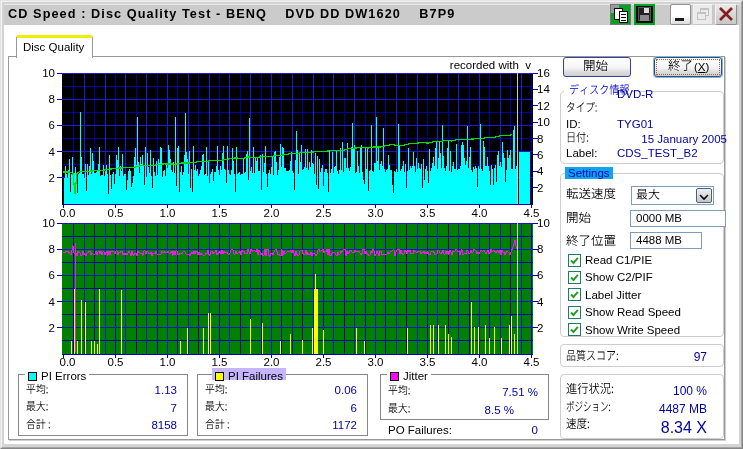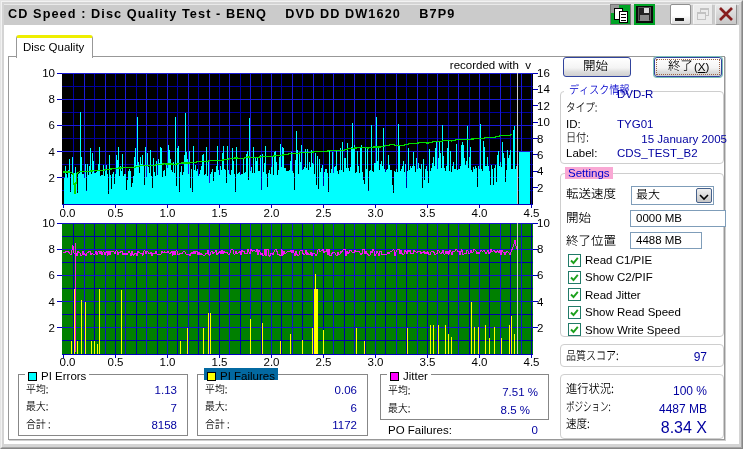--- a/index.html
+++ b/index.html
@@ -162,21 +162,21 @@
       <text x="375.5" y="366" text-anchor="middle">3.0</text>
       <text x="427.5" y="366" text-anchor="middle">3.5</text>
       <text x="479.5" y="366" text-anchor="middle">4.0</text>
       <text x="531.5" y="366" text-anchor="middle">4.5</text>
     </g>
   </svg>
 <div class="gbox" style="left:18px;top:374px;width:170px;height:62px"></div>
 <div class="gbox" style="left:197px;top:374px;width:171px;height:62px"></div>
 <div class="gbox" style="left:380px;top:374px;width:169px;height:46px"></div>
 <div class="abs" style="left:25px;top:368px;background:#fff;padding:0 3px;height:12px"><span style="display:inline-block;width:9px;height:9px;background:#00ffff;border:1px solid #000;margin-right:4px;vertical-align:1px"></span><span style="font-size:11.5px;position:relative;top:-2px">PI Errors</span></div>
-<div class="abs" style="left:204px;top:368px;background:#0369a1;padding:0 3px;height:12px"><span style="display:inline-block;width:9px;height:9px;background:#ffff00;border:1px solid #000;margin-right:4px;vertical-align:1px"></span><span style="font-size:11.5px;position:relative;top:-2px">PI Failures</span></div>
+<div class="abs" style="left:212px;top:368px;background:#c4b5fd;padding:0 3px;height:12px"><span style="display:inline-block;width:9px;height:9px;background:#ffff00;border:1px solid #000;margin-right:4px;vertical-align:1px"></span><span style="font-size:11.5px;position:relative;top:-2px">PI Failures</span></div>
 <div class="abs" style="left:387px;top:368px;background:#fff;padding:0 3px;height:12px"><span style="display:inline-block;width:9px;height:9px;background:#ff00ff;border:1px solid #000;margin-right:4px;vertical-align:1px"></span><span style="font-size:11.5px;position:relative;top:-2px">Jitter</span></div>
 <svg style="position:absolute;left:26px;top:383.5px;" width="22" height="13" viewBox="0 0 22 13">
     <g transform="scale(0.86,1)">
       <path d="M1.2 0.4H10.2V1.1H1.2ZM0.6 5.3H10.9V5.9H0.6ZM2.1 1.9 2.7 1.7Q2.9 2.1 3.2 2.6Q3.4 3.1 3.6 3.6Q3.7 4.0 3.8 4.4L3.2 4.6Q3.1 4.2 2.9 3.8Q2.7 3.3 2.5 2.8Q2.3 2.3 2.1 1.9ZM8.8 1.6 9.5 1.8Q9.3 2.3 9.0 2.8Q8.8 3.3 8.5 3.8Q8.3 4.3 8.0 4.7L7.4 4.4Q7.7 4.1 7.9 3.6Q8.2 3.1 8.4 2.6Q8.6 2.0 8.8 1.6ZM5.4 0.6H6.1V10.1H5.4Z M16.5 3.8H20.2V4.5H16.5ZM16.0 7.6Q16.6 7.4 17.3 7.2Q18.0 6.9 18.7 6.6Q19.5 6.3 20.3 6.0L20.4 6.6Q19.4 7.0 18.3 7.5Q17.2 7.9 16.3 8.2ZM17.0 1.5H21.8V2.2H17.0ZM21.6 1.5H22.3Q22.3 1.5 22.3 1.6Q22.3 1.7 22.3 1.8Q22.3 1.8 22.3 1.9Q22.2 3.9 22.2 5.3Q22.1 6.7 22.0 7.6Q21.9 8.5 21.8 9.0Q21.7 9.5 21.5 9.7Q21.3 9.9 21.1 10.0Q20.9 10.1 20.6 10.1Q20.3 10.1 19.8 10.1Q19.3 10.1 18.8 10.1Q18.8 9.9 18.7 9.7Q18.6 9.5 18.6 9.4Q19.2 9.4 19.7 9.4Q20.2 9.4 20.4 9.4Q20.5 9.4 20.7 9.4Q20.8 9.4 20.9 9.3Q21.0 9.1 21.1 8.6Q21.2 8.2 21.3 7.3Q21.4 6.4 21.5 5.0Q21.6 3.6 21.6 1.7ZM17.4 -0.4 18.1 -0.3Q17.8 0.6 17.5 1.4Q17.1 2.3 16.7 3.0Q16.3 3.7 15.8 4.2Q15.8 4.2 15.7 4.1Q15.6 4.0 15.5 3.9Q15.3 3.9 15.2 3.8Q16.0 3.0 16.5 1.9Q17.1 0.8 17.4 -0.4ZM12.1 2.3H15.8V2.9H12.1ZM13.6 -0.4H14.3V7.1H13.6ZM11.9 7.5Q12.4 7.3 13.1 7.0Q13.7 6.8 14.4 6.5Q15.1 6.2 15.9 5.9L16.0 6.6Q15.0 7.0 14.0 7.4Q13.0 7.8 12.2 8.1Z M24.5 4.6Q24.2 4.6 24.0 4.4Q23.8 4.2 23.8 3.9Q23.8 3.6 24.0 3.4Q24.2 3.2 24.5 3.2Q24.8 3.2 25.0 3.4Q25.2 3.6 25.2 3.9Q25.2 4.2 25.0 4.4Q24.8 4.6 24.5 4.6ZM24.5 9.4Q24.2 9.4 24.0 9.2Q23.8 9.0 23.8 8.7Q23.8 8.3 24.0 8.1Q24.2 7.9 24.5 7.9Q24.8 7.9 25.0 8.1Q25.2 8.3 25.2 8.7Q25.2 9.0 25.0 9.2Q24.8 9.4 24.5 9.4Z" fill="#000"></path>
     </g>
   </svg>
 <div class="val" style="left:100px;top:384.0px;width:77px">1.13</div>
 <svg style="position:absolute;left:26px;top:401px;" width="22" height="13" viewBox="0 0 22 13">
     <g transform="scale(0.86,1)">
       <path d="M2.7 1.9V2.8H8.8V1.9ZM2.7 0.5V1.4H8.8V0.5ZM2.1 -0.1H9.5V3.3H2.1ZM0.7 4.0H10.8V4.6H0.7ZM5.8 5.4H10.0V6.0H5.8ZM2.1 5.5H5.0V6.1H2.1ZM2.1 7.0H5.0V7.5H2.1ZM6.9 6.0Q7.4 7.3 8.5 8.2Q9.6 9.2 11.1 9.5Q11.0 9.6 10.9 9.7Q10.8 9.8 10.8 9.9Q10.7 10.0 10.6 10.1Q9.1 9.6 8.0 8.6Q6.9 7.6 6.3 6.2ZM9.7 5.4H9.9L10.0 5.4L10.4 5.6Q10.0 6.8 9.3 7.6Q8.6 8.5 7.6 9.1Q6.7 9.7 5.7 10.0Q5.7 9.9 5.5 9.7Q5.4 9.5 5.3 9.5Q6.0 9.3 6.7 8.9Q7.4 8.5 8.0 8.1Q8.6 7.6 9.0 6.9Q9.5 6.3 9.7 5.6ZM0.6 8.8Q1.1 8.7 1.9 8.6Q2.6 8.6 3.4 8.5Q4.2 8.4 5.0 8.3L5.0 8.8Q3.8 9.0 2.7 9.1Q1.6 9.3 0.7 9.4ZM4.6 4.2H5.3V10.1H4.6ZM1.7 4.2H2.4V8.9H1.7Z M12.2 3.0H22.3V3.6H12.2ZM17.7 3.2Q18.1 4.6 18.8 5.9Q19.4 7.1 20.4 8.0Q21.3 8.9 22.5 9.4Q22.4 9.5 22.3 9.6Q22.2 9.7 22.1 9.8Q22.0 10.0 22.0 10.1Q20.7 9.5 19.8 8.5Q18.8 7.5 18.2 6.2Q17.5 4.9 17.1 3.4ZM16.9 -0.4H17.7Q17.6 0.3 17.6 1.2Q17.6 2.1 17.4 3.1Q17.3 4.0 17.0 5.0Q16.7 6.0 16.1 7.0Q15.5 7.9 14.7 8.7Q13.8 9.5 12.5 10.1Q12.5 9.9 12.3 9.8Q12.2 9.6 12.0 9.5Q13.3 9.0 14.1 8.2Q14.9 7.5 15.5 6.6Q16.0 5.7 16.3 4.7Q16.6 3.8 16.7 2.9Q16.9 1.9 16.9 1.1Q16.9 0.2 16.9 -0.4Z M24.5 4.6Q24.2 4.6 24.0 4.4Q23.8 4.2 23.8 3.9Q23.8 3.6 24.0 3.4Q24.2 3.2 24.5 3.2Q24.8 3.2 25.0 3.4Q25.2 3.6 25.2 3.9Q25.2 4.2 25.0 4.4Q24.8 4.6 24.5 4.6ZM24.5 9.4Q24.2 9.4 24.0 9.2Q23.8 9.0 23.8 8.7Q23.8 8.3 24.0 8.1Q24.2 7.9 24.5 7.9Q24.8 7.9 25.0 8.1Q25.2 8.3 25.2 8.7Q25.2 9.0 25.0 9.2Q24.8 9.4 24.5 9.4Z" fill="#000"></path>
@@ -211,21 +211,21 @@
     <g transform="scale(0.86,1)">
       <path d="M1.2 0.4H10.2V1.1H1.2ZM0.6 5.3H10.9V5.9H0.6ZM2.1 1.9 2.7 1.7Q2.9 2.1 3.2 2.6Q3.4 3.1 3.6 3.6Q3.7 4.0 3.8 4.4L3.2 4.6Q3.1 4.2 2.9 3.8Q2.7 3.3 2.5 2.8Q2.3 2.3 2.1 1.9ZM8.8 1.6 9.5 1.8Q9.3 2.3 9.0 2.8Q8.8 3.3 8.5 3.8Q8.3 4.3 8.0 4.7L7.4 4.4Q7.7 4.1 7.9 3.6Q8.2 3.1 8.4 2.6Q8.6 2.0 8.8 1.6ZM5.4 0.6H6.1V10.1H5.4Z M16.5 3.8H20.2V4.5H16.5ZM16.0 7.6Q16.6 7.4 17.3 7.2Q18.0 6.9 18.7 6.6Q19.5 6.3 20.3 6.0L20.4 6.6Q19.4 7.0 18.3 7.5Q17.2 7.9 16.3 8.2ZM17.0 1.5H21.8V2.2H17.0ZM21.6 1.5H22.3Q22.3 1.5 22.3 1.6Q22.3 1.7 22.3 1.8Q22.3 1.8 22.3 1.9Q22.2 3.9 22.2 5.3Q22.1 6.7 22.0 7.6Q21.9 8.5 21.8 9.0Q21.7 9.5 21.5 9.7Q21.3 9.9 21.1 10.0Q20.9 10.1 20.6 10.1Q20.3 10.1 19.8 10.1Q19.3 10.1 18.8 10.1Q18.8 9.9 18.7 9.7Q18.6 9.5 18.6 9.4Q19.2 9.4 19.7 9.4Q20.2 9.4 20.4 9.4Q20.5 9.4 20.7 9.4Q20.8 9.4 20.9 9.3Q21.0 9.1 21.1 8.6Q21.2 8.2 21.3 7.3Q21.4 6.4 21.5 5.0Q21.6 3.6 21.6 1.7ZM17.4 -0.4 18.1 -0.3Q17.8 0.6 17.5 1.4Q17.1 2.3 16.7 3.0Q16.3 3.7 15.8 4.2Q15.8 4.2 15.7 4.1Q15.6 4.0 15.5 3.9Q15.3 3.9 15.2 3.8Q16.0 3.0 16.5 1.9Q17.1 0.8 17.4 -0.4ZM12.1 2.3H15.8V2.9H12.1ZM13.6 -0.4H14.3V7.1H13.6ZM11.9 7.5Q12.4 7.3 13.1 7.0Q13.7 6.8 14.4 6.5Q15.1 6.2 15.9 5.9L16.0 6.6Q15.0 7.0 14.0 7.4Q13.0 7.8 12.2 8.1Z M24.5 4.6Q24.2 4.6 24.0 4.4Q23.8 4.2 23.8 3.9Q23.8 3.6 24.0 3.4Q24.2 3.2 24.5 3.2Q24.8 3.2 25.0 3.4Q25.2 3.6 25.2 3.9Q25.2 4.2 25.0 4.4Q24.8 4.6 24.5 4.6ZM24.5 9.4Q24.2 9.4 24.0 9.2Q23.8 9.0 23.8 8.7Q23.8 8.3 24.0 8.1Q24.2 7.9 24.5 7.9Q24.8 7.9 25.0 8.1Q25.2 8.3 25.2 8.7Q25.2 9.0 25.0 9.2Q24.8 9.4 24.5 9.4Z" fill="#000"></path>
     </g>
   </svg>
 <div class="val" style="left:460px;top:385.5px;width:78px">7.51 %</div>
 <svg style="position:absolute;left:388px;top:403px;" width="22" height="13" viewBox="0 0 22 13">
     <g transform="scale(0.86,1)">
       <path d="M2.7 1.9V2.8H8.8V1.9ZM2.7 0.5V1.4H8.8V0.5ZM2.1 -0.1H9.5V3.3H2.1ZM0.7 4.0H10.8V4.6H0.7ZM5.8 5.4H10.0V6.0H5.8ZM2.1 5.5H5.0V6.1H2.1ZM2.1 7.0H5.0V7.5H2.1ZM6.9 6.0Q7.4 7.3 8.5 8.2Q9.6 9.2 11.1 9.5Q11.0 9.6 10.9 9.7Q10.8 9.8 10.8 9.9Q10.7 10.0 10.6 10.1Q9.1 9.6 8.0 8.6Q6.9 7.6 6.3 6.2ZM9.7 5.4H9.9L10.0 5.4L10.4 5.6Q10.0 6.8 9.3 7.6Q8.6 8.5 7.6 9.1Q6.7 9.7 5.7 10.0Q5.7 9.9 5.5 9.7Q5.4 9.5 5.3 9.5Q6.0 9.3 6.7 8.9Q7.4 8.5 8.0 8.1Q8.6 7.6 9.0 6.9Q9.5 6.3 9.7 5.6ZM0.6 8.8Q1.1 8.7 1.9 8.6Q2.6 8.6 3.4 8.5Q4.2 8.4 5.0 8.3L5.0 8.8Q3.8 9.0 2.7 9.1Q1.6 9.3 0.7 9.4ZM4.6 4.2H5.3V10.1H4.6ZM1.7 4.2H2.4V8.9H1.7Z M12.2 3.0H22.3V3.6H12.2ZM17.7 3.2Q18.1 4.6 18.8 5.9Q19.4 7.1 20.4 8.0Q21.3 8.9 22.5 9.4Q22.4 9.5 22.3 9.6Q22.2 9.7 22.1 9.8Q22.0 10.0 22.0 10.1Q20.7 9.5 19.8 8.5Q18.8 7.5 18.2 6.2Q17.5 4.9 17.1 3.4ZM16.9 -0.4H17.7Q17.6 0.3 17.6 1.2Q17.6 2.1 17.4 3.1Q17.3 4.0 17.0 5.0Q16.7 6.0 16.1 7.0Q15.5 7.9 14.7 8.7Q13.8 9.5 12.5 10.1Q12.5 9.9 12.3 9.8Q12.2 9.6 12.0 9.5Q13.3 9.0 14.1 8.2Q14.9 7.5 15.5 6.6Q16.0 5.7 16.3 4.7Q16.6 3.8 16.7 2.9Q16.9 1.9 16.9 1.1Q16.9 0.2 16.9 -0.4Z M24.5 4.6Q24.2 4.6 24.0 4.4Q23.8 4.2 23.8 3.9Q23.8 3.6 24.0 3.4Q24.2 3.2 24.5 3.2Q24.8 3.2 25.0 3.4Q25.2 3.6 25.2 3.9Q25.2 4.2 25.0 4.4Q24.8 4.6 24.5 4.6ZM24.5 9.4Q24.2 9.4 24.0 9.2Q23.8 9.0 23.8 8.7Q23.8 8.3 24.0 8.1Q24.2 7.9 24.5 7.9Q24.8 7.9 25.0 8.1Q25.2 8.3 25.2 8.7Q25.2 9.0 25.0 9.2Q24.8 9.4 24.5 9.4Z" fill="#000"></path>
     </g>
   </svg>
-<div class="val" style="left:452px;top:403.5px;width:78px">8.5 %</div>
+<div class="val" style="left:436px;top:403.5px;width:78px">8.5 %</div>
 <div class="lbl" style="left:388px;top:423.5px">PO Failures:</div>
 <div class="val" style="left:460px;top:424px;width:78px">0</div>
 <div class="abs" style="left:563px;top:57px;width:68px;height:20px;border:1px solid #31439c;border-radius:3px;background:linear-gradient(#ffffff 0%,#f4f4f4 55%,#dcdcdc 78%,#d0d0d0 100%)"></div>
 <svg style="position:absolute;left:583px;top:60px;" width="25" height="14" viewBox="0 0 25 14">
     <g>
       <path d="M3.1 5.1H9.4V5.7H3.1ZM2.9 7.2H9.7V7.9H2.9ZM7.2 5.3H7.9V10.7H7.2ZM4.6 5.3H5.2V7.5Q5.2 7.8 5.1 8.2Q5.1 8.7 4.9 9.1Q4.7 9.6 4.4 10.1Q4.0 10.5 3.5 10.9Q3.4 10.8 3.3 10.6Q3.1 10.5 3.0 10.4Q3.6 10.0 4.0 9.5Q4.3 8.9 4.4 8.4Q4.6 7.9 4.6 7.5ZM1.5 1.8H5.2V2.4H1.5ZM7.3 1.8H11.0V2.4H7.3ZM10.7 0.1H11.4V9.9Q11.4 10.3 11.3 10.5Q11.2 10.7 10.9 10.8Q10.7 10.9 10.2 10.9Q9.7 10.9 9.0 10.9Q9.0 10.8 9.0 10.7Q8.9 10.6 8.9 10.4Q8.8 10.3 8.8 10.2Q9.3 10.2 9.8 10.2Q10.3 10.2 10.4 10.2Q10.6 10.2 10.6 10.1Q10.7 10.1 10.7 9.9ZM1.6 0.1H5.6V4.2H1.6V3.6H4.9V0.7H1.6ZM11.0 0.1V0.7H7.5V3.6H11.0V4.2H6.8V0.1ZM1.2 0.1H1.9V11.0H1.2Z M19.0 9.7H23.5V10.4H19.0ZM18.6 5.9H23.9V10.9H23.2V6.6H19.3V11.0H18.6ZM17.8 3.9Q18.5 3.9 19.5 3.8Q20.5 3.8 21.6 3.7Q22.7 3.7 23.8 3.6L23.8 4.3Q22.7 4.3 21.7 4.4Q20.6 4.5 19.6 4.6Q18.6 4.6 17.9 4.7ZM22.0 1.8 22.6 1.5Q23.0 2.0 23.4 2.6Q23.8 3.2 24.1 3.8Q24.5 4.4 24.6 4.8L24.0 5.2Q23.8 4.7 23.5 4.1Q23.2 3.5 22.8 2.9Q22.4 2.3 22.0 1.8ZM20.3 -0.5 21.1 -0.3Q20.8 0.5 20.5 1.3Q20.2 2.2 19.9 3.0Q19.6 3.8 19.3 4.4L18.6 4.2Q18.8 3.7 19.1 3.1Q19.3 2.6 19.5 1.9Q19.8 1.3 19.9 0.7Q20.1 0.1 20.3 -0.5ZM13.1 2.2H17.2V2.9H13.1ZM15.0 -0.5 15.8 -0.4Q15.6 0.5 15.3 1.6Q15.1 2.6 14.8 3.7Q14.6 4.8 14.3 5.7Q14.1 6.7 13.9 7.5L13.2 7.1Q13.5 6.4 13.7 5.5Q13.9 4.5 14.2 3.5Q14.4 2.5 14.6 1.4Q14.9 0.4 15.0 -0.5ZM13.7 6.7 14.1 6.2Q14.8 6.6 15.5 7.1Q16.3 7.6 16.9 8.1Q17.6 8.6 17.9 9.1L17.5 9.7Q17.1 9.2 16.5 8.7Q15.8 8.1 15.1 7.6Q14.4 7.1 13.7 6.7ZM16.9 2.2H17.1L17.2 2.1L17.6 2.2Q17.5 4.6 16.9 6.4Q16.4 8.1 15.6 9.2Q14.8 10.3 13.6 11.0Q13.5 10.9 13.4 10.7Q13.3 10.5 13.2 10.4Q14.2 9.8 15.0 8.8Q15.8 7.7 16.3 6.1Q16.8 4.5 16.9 2.3Z" fill="#000"></path>
     </g>
   </svg>
 <div class="abs" style="left:654px;top:57px;width:68px;height:20px;border:1px solid #31439c;border-radius:3px;background:linear-gradient(#ffffff 0%,#f4f4f4 55%,#dcdcdc 78%,#d0d0d0 100%);box-shadow:0 0 0 1px #7ec1b6">
 <div style="position:absolute;left:1px;top:1px;right:1px;bottom:1px;border:1px dotted #9c6248"></div>
@@ -253,21 +253,21 @@
     <g transform="scale(0.84,1)">
       <path d="M2.2 0.4H9.9V10.3H9.2V1.1H2.9V10.4H2.2ZM2.7 4.6H9.5V5.3H2.7ZM2.7 8.9H9.5V9.6H2.7Z M16.1 2.3H23.4V3.0H16.1ZM21.1 -0.3H21.8V9.5Q21.8 9.9 21.7 10.1Q21.5 10.3 21.2 10.4Q20.9 10.5 20.3 10.5Q19.7 10.5 18.7 10.5Q18.7 10.4 18.6 10.3Q18.6 10.2 18.5 10.1Q18.5 9.9 18.4 9.8Q18.9 9.8 19.4 9.8Q19.9 9.8 20.2 9.8Q20.6 9.8 20.7 9.8Q20.9 9.8 21.0 9.7Q21.1 9.7 21.1 9.5ZM16.9 4.7 17.6 4.4Q17.9 4.8 18.2 5.4Q18.6 5.9 18.9 6.5Q19.2 7.0 19.4 7.3L18.8 7.7Q18.6 7.3 18.3 6.8Q18.0 6.3 17.6 5.7Q17.3 5.1 16.9 4.7ZM14.3 2.7 15.0 2.0 15.0 2.0V10.5H14.3ZM15.7 -0.4 16.3 -0.2Q15.9 0.9 15.4 1.9Q14.9 2.9 14.2 3.7Q13.6 4.6 13.0 5.3Q12.9 5.2 12.8 5.1Q12.7 5.0 12.7 4.8Q12.6 4.7 12.5 4.6Q13.1 4.0 13.7 3.2Q14.3 2.4 14.8 1.5Q15.3 0.6 15.7 -0.4Z M25.6 4.8Q25.3 4.8 25.1 4.6Q24.9 4.4 24.9 4.1Q24.9 3.8 25.1 3.6Q25.3 3.4 25.6 3.4Q25.9 3.4 26.1 3.6Q26.3 3.8 26.3 4.1Q26.3 4.4 26.1 4.6Q25.9 4.8 25.6 4.8ZM25.6 9.8Q25.3 9.8 25.1 9.6Q24.9 9.4 24.9 9.0Q24.9 8.7 25.1 8.5Q25.3 8.3 25.6 8.3Q25.9 8.3 26.1 8.5Q26.3 8.7 26.3 9.0Q26.3 9.4 26.1 9.6Q25.9 9.8 25.6 9.8Z" fill="#000"></path>
     </g>
   </svg>
 <div class="lbl" style="left:566px;top:147px">Label:</div>
 <div class="val" style="left:617px;top:88px;width:110px;text-align:left">DVD-R</div>
 <div class="val" style="left:617px;top:117.5px;width:110px;text-align:left">TYG01</div>
 <div class="val" style="left:617px;top:132.5px;width:110px;text-align:right">15 January 2005</div>
 <div class="val" style="left:617px;top:147px;width:110px;text-align:left">CDS_TEST_B2</div>
 <div class="rbox" style="left:560px;top:173px;width:164px;height:164px"></div>
-<div class="abs" style="left:565px;top:167px;background:#f9a8d4;padding:0 3px;font-size:11.5px;color:#0000cc">Settings</div>
+<div class="abs" style="left:565px;top:167px;background:#0ea5e9;padding:0 3px;font-size:11.5px;color:#0000cc">Settings</div>
 <svg style="position:absolute;left:566px;top:188px;" width="50" height="14" viewBox="0 0 50 14">
     <g>
       <path d="M6.7 0.6H11.5V1.3H6.7ZM6.1 4.2H11.9V4.9H6.1ZM8.0 4.5 8.8 4.7Q8.6 5.4 8.5 6.1Q8.3 6.8 8.1 7.5Q8.0 8.3 7.8 8.9Q7.6 9.6 7.4 10.1L6.7 9.9Q6.9 9.4 7.1 8.7Q7.3 8.1 7.4 7.3Q7.6 6.6 7.7 5.9Q7.9 5.2 8.0 4.5ZM5.8 9.8Q6.5 9.8 7.4 9.7Q8.3 9.6 9.3 9.6Q10.4 9.5 11.4 9.4L11.4 10.1Q10.4 10.2 9.4 10.3Q8.4 10.3 7.5 10.4Q6.6 10.5 5.9 10.6ZM9.8 7.0 10.4 6.8Q10.8 7.4 11.1 8.1Q11.4 8.8 11.7 9.5Q11.9 10.1 12.0 10.7L11.3 11.0Q11.2 10.4 11.0 9.7Q10.7 9.1 10.4 8.3Q10.1 7.6 9.8 7.0ZM0.7 0.9H6.0V1.6H0.7ZM0.5 8.0H6.2V8.7H0.5ZM3.0 -0.5H3.7V2.9H3.0ZM3.1 2.9H3.7V6.6H3.7V11.0H3.0V6.6H3.1ZM1.7 5.1V6.4H5.2V5.1ZM1.7 3.2V4.5H5.2V3.2ZM1.0 2.7H5.8V6.9H1.0Z M16.5 4.6H24.3V5.3H16.5ZM16.9 2.0H24.0V2.7H16.9ZM19.9 2.3H20.7V4.1Q20.7 4.7 20.6 5.3Q20.4 6.0 20.1 6.7Q19.7 7.4 19.0 8.0Q18.3 8.7 17.1 9.2Q17.1 9.1 17.0 9.0Q16.9 8.9 16.8 8.8Q16.7 8.7 16.6 8.6Q17.8 8.2 18.4 7.6Q19.1 7.0 19.4 6.4Q19.8 5.8 19.8 5.2Q19.9 4.6 19.9 4.1ZM20.9 5.0Q21.3 6.4 22.1 7.3Q23.0 8.2 24.4 8.6Q24.3 8.7 24.2 8.8Q24.1 8.9 24.0 9.0Q23.9 9.2 23.9 9.3Q22.5 8.8 21.6 7.7Q20.7 6.7 20.3 5.1ZM15.7 4.5V8.9H15.0V5.2H13.1V4.5ZM15.7 8.5Q16.2 9.2 17.0 9.6Q17.9 9.9 19.0 10.0Q19.5 10.0 20.2 10.0Q20.9 10.0 21.7 10.0Q22.5 10.0 23.2 10.0Q24.0 10.0 24.5 9.9Q24.5 10.0 24.4 10.1Q24.4 10.3 24.3 10.4Q24.3 10.6 24.3 10.7Q23.8 10.7 23.1 10.7Q22.4 10.7 21.6 10.7Q20.9 10.7 20.2 10.7Q19.5 10.7 19.0 10.7Q17.7 10.7 16.9 10.3Q16.0 9.9 15.4 9.2Q14.9 9.6 14.4 10.0Q13.9 10.4 13.4 10.9L13.0 10.1Q13.5 9.8 14.0 9.4Q14.5 9.0 15.0 8.5ZM13.3 0.3 13.8 -0.1Q14.3 0.1 14.7 0.5Q15.1 0.8 15.5 1.2Q15.9 1.5 16.1 1.8L15.5 2.3Q15.3 2.0 14.9 1.6Q14.6 1.3 14.2 0.9Q13.7 0.6 13.3 0.3ZM22.4 -0.5 23.2 -0.2Q22.9 0.3 22.5 0.9Q22.1 1.5 21.8 1.9L21.2 1.7Q21.4 1.4 21.7 1.0Q21.9 0.6 22.1 0.3Q22.3 -0.1 22.4 -0.5ZM17.4 -0.2 18.1 -0.4Q18.4 0.1 18.8 0.6Q19.1 1.2 19.2 1.6L18.6 1.9Q18.4 1.5 18.1 0.9Q17.8 0.3 17.4 -0.2Z M28.2 4.5V8.9H27.5V5.2H25.6V4.5ZM28.2 8.5Q28.7 9.2 29.5 9.6Q30.4 9.9 31.5 10.0Q32.0 10.0 32.7 10.0Q33.4 10.0 34.2 10.0Q35.0 10.0 35.7 10.0Q36.5 10.0 37.0 9.9Q37.0 10.0 36.9 10.1Q36.9 10.3 36.8 10.4Q36.8 10.6 36.8 10.7Q36.3 10.7 35.6 10.7Q34.9 10.7 34.1 10.7Q33.4 10.7 32.7 10.7Q32.0 10.7 31.5 10.7Q30.2 10.7 29.4 10.3Q28.5 9.9 27.9 9.2Q27.4 9.6 26.9 10.0Q26.4 10.4 25.9 10.9L25.5 10.1Q26.0 9.8 26.5 9.4Q27.0 9.0 27.5 8.5ZM25.8 0.3 26.3 -0.1Q26.8 0.1 27.2 0.5Q27.6 0.8 28.0 1.2Q28.4 1.5 28.6 1.8L28.0 2.3Q27.8 2.0 27.4 1.6Q27.1 1.3 26.7 0.9Q26.2 0.6 25.8 0.3ZM30.2 3.4V5.1H35.5V3.4ZM29.5 2.7H36.2V5.7H29.5ZM29.0 0.9H36.8V1.6H29.0ZM32.4 -0.4H33.1V9.5H32.4ZM32.1 5.5 32.7 5.7Q32.3 6.4 31.8 7.0Q31.2 7.7 30.5 8.2Q29.9 8.7 29.3 9.1Q29.2 9.0 29.1 8.9Q29.0 8.8 28.9 8.7Q28.9 8.6 28.8 8.5Q29.4 8.2 30.0 7.7Q30.7 7.3 31.2 6.7Q31.8 6.1 32.1 5.5ZM33.4 5.5Q33.8 6.1 34.3 6.6Q34.9 7.2 35.6 7.7Q36.2 8.2 36.8 8.4Q36.7 8.5 36.6 8.6Q36.5 8.7 36.5 8.8Q36.4 8.9 36.3 9.0Q35.7 8.7 35.1 8.2Q34.4 7.6 33.8 7.0Q33.2 6.4 32.8 5.7Z M40.2 3.0H49.2V3.7H40.2ZM40.4 6.7H47.7V7.3H40.4ZM42.3 1.9H43.0V5.2H46.3V1.9H47.1V5.8H42.3ZM47.5 6.7H47.6L47.8 6.7L48.2 6.9Q47.7 7.9 46.9 8.6Q46.0 9.3 45.0 9.7Q43.9 10.2 42.7 10.5Q41.5 10.8 40.3 11.0Q40.2 10.8 40.1 10.6Q40.0 10.4 39.9 10.3Q41.1 10.2 42.3 9.9Q43.4 9.7 44.4 9.3Q45.5 8.8 46.2 8.2Q47.0 7.6 47.5 6.8ZM42.5 7.3Q43.1 8.1 44.2 8.8Q45.2 9.4 46.6 9.8Q47.9 10.2 49.5 10.3Q49.4 10.4 49.3 10.5Q49.2 10.6 49.2 10.8Q49.1 10.9 49.0 11.0Q47.5 10.8 46.1 10.3Q44.7 9.9 43.6 9.2Q42.6 8.5 41.9 7.5ZM43.7 -0.5H44.5V1.2H43.7ZM39.4 0.8H49.3V1.5H39.4ZM39.1 0.8H39.8V4.5Q39.8 5.2 39.7 6.0Q39.7 6.9 39.6 7.7Q39.4 8.6 39.2 9.5Q39.0 10.3 38.6 11.0Q38.5 10.9 38.4 10.8Q38.3 10.8 38.1 10.7Q38.0 10.6 37.9 10.6Q38.3 9.9 38.5 9.1Q38.8 8.3 38.9 7.5Q39.0 6.7 39.0 5.9Q39.1 5.1 39.1 4.5Z" fill="#000"></path>
     </g>
   </svg>
 <div class="abs" style="left:631px;top:186px;width:83px;height:19px;border:1px solid #7f9db9;background:#fff">
 <div class="abs" style="right:1px;top:1px;width:16px;height:15px;border:1px solid #46618c;border-radius:2px;background:linear-gradient(#f0f0f0,#c6c6c6)">
 <svg width="14" height="13">
         <path d="M3 5 L7 9 L11 5" stroke="#000" stroke-width="1.6" fill="none"></path>
       </svg></div>
@@ -299,21 +299,21 @@
     <svg style="display:block" width="11" height="11">
       <path d="M2 5.5 L4.5 8 L8.8 2.8" stroke="#1ca01c" stroke-width="1.9" fill="none"></path>
     </svg>
   </div>
 <div class="lbl" style="left:585px;top:271.4px">Show C2/PIF</div>
 <div class="cb" style="left:568px;top:288.3px">
     <svg style="display:block" width="11" height="11">
       <path d="M2 5.5 L4.5 8 L8.8 2.8" stroke="#1ca01c" stroke-width="1.9" fill="none"></path>
     </svg>
   </div>
-<div class="lbl" style="left:585px;top:288.8px">Read Jitter</div>
+<div class="lbl" style="left:585px;top:288.8px">Label Jitter</div>
 <div class="cb" style="left:568px;top:305.7px">
     <svg style="display:block" width="11" height="11">
       <path d="M2 5.5 L4.5 8 L8.8 2.8" stroke="#1ca01c" stroke-width="1.9" fill="none"></path>
     </svg>
   </div>
 <div class="lbl" style="left:585px;top:306.2px">Show Read Speed</div>
 <div class="cb" style="left:568px;top:323.1px">
     <svg style="display:block" width="11" height="11">
       <path d="M2 5.5 L4.5 8 L8.8 2.8" stroke="#1ca01c" stroke-width="1.9" fill="none"></path>
     </svg>

